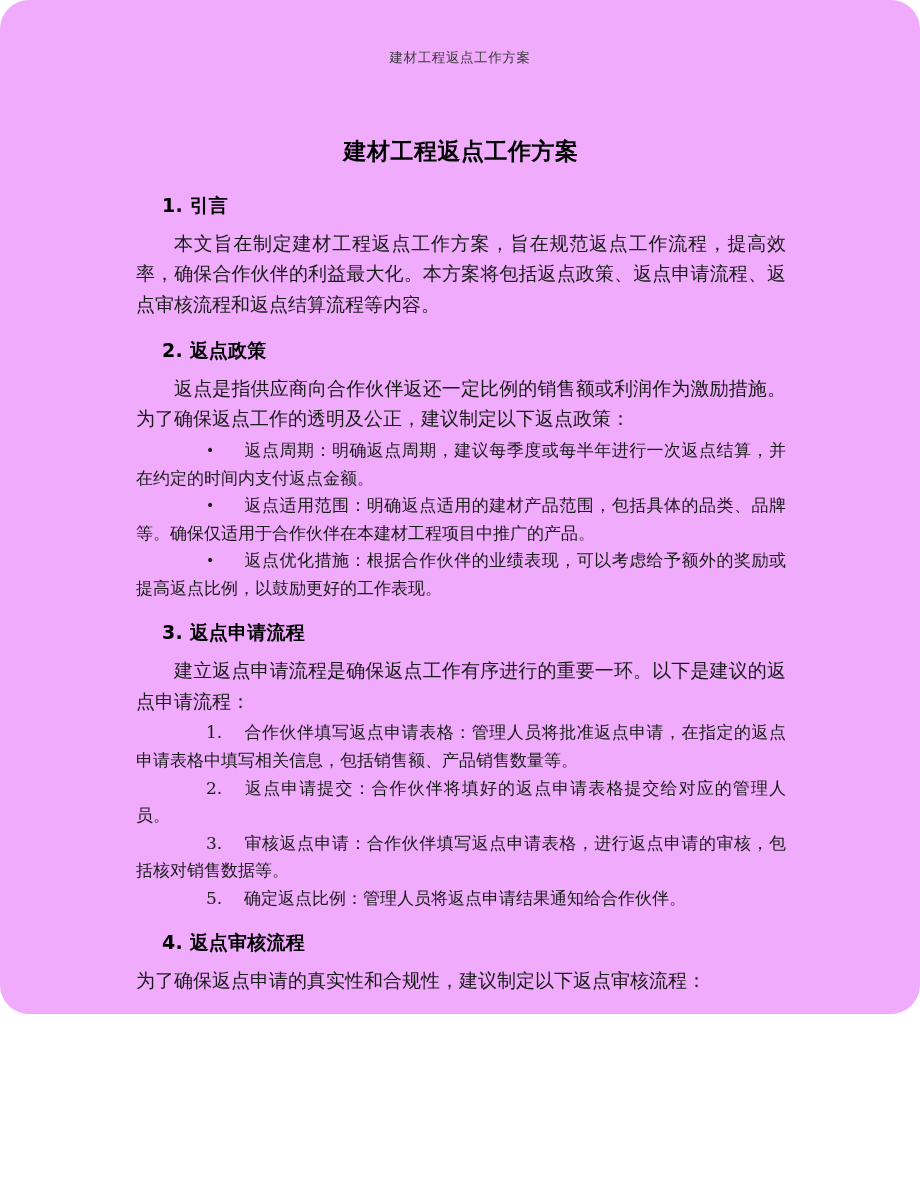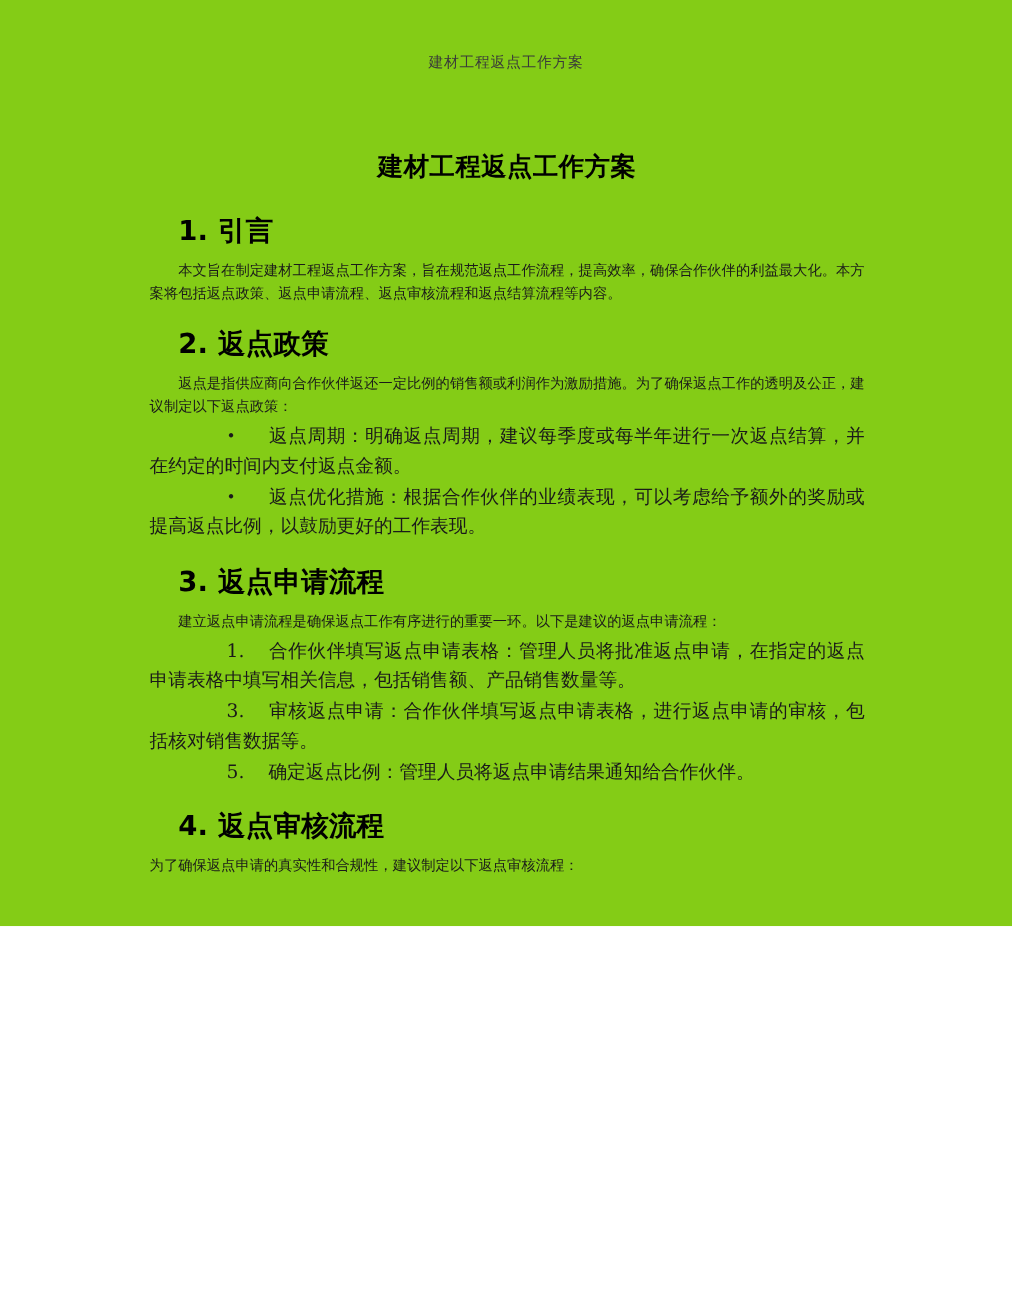--- a/index.html
+++ b/index.html
@@ -9,25 +9,26 @@
     background: #ffffff;
   }
   body {
     font-family: "DejaVu Serif", "Liberation Serif", serif;
     color: #1a1a1a;
     -webkit-font-smoothing: antialiased;
   }
   .page {
     position: relative;
     width: 920px;
-    height: 842px;
+    height: 1014px;
     margin: 0 auto;
-    background: #84cc16;
+    background: #f0abfc;
     overflow: hidden;
     box-sizing: border-box;
+    border-radius: 29px;
   }
 
   
   .page-header {
     position: absolute;
     top: 49px;
     left: 0;
     width: 920px;
     text-align: center;
     font-family: "DejaVu Serif", "Liberation Serif", serif;
@@ -51,31 +52,31 @@
     font-weight: bold;
     text-align: center;
     color: #000000;
     margin: 0 0 6px 0;
     padding: 14px 0 8px 0;
     letter-spacing: 0.5px;
   }
 
   h2.section-heading {
     font-family: "DejaVu Sans", "Liberation Sans", sans-serif;
-    font-size: 25px;
+    font-size: 19px;
     font-weight: bold;
     color: #000000;
     margin: 18px 0 9px 0;
     padding: 0 0 0 26px;
     letter-spacing: 0.2px;
     line-height: 1.35;
   }
 
   p.para {
-    font-size: 13px;
+    font-size: 19px;
     line-height: 1.62;
     margin: 0 0 3px 0;
     text-align: justify;
     text-justify: inter-ideograph;
     color: #1a1a1a;
   }
   p.para.indent {
     text-indent: 2em;
   }
 
@@ -131,28 +132,30 @@
     <h1 class="doc-title">建材工程返点工作方案</h1>
 
     <h2 class="section-heading">1. 引言</h2>
     <p class="para indent">本文旨在制定建材工程返点工作方案，旨在规范返点工作流程，提高效率，确保合作伙伴的利益最大化。本方案将包括返点政策、返点申请流程、返点审核流程和返点结算流程等内容。</p>
 
     <h2 class="section-heading">2. 返点政策</h2>
     <p class="para indent">返点是指供应商向合作伙伴返还一定比例的销售额或利润作为激励措施。为了确保返点工作的透明及公正，建议制定以下返点政策：</p>
 
     <ul class="bullet-list">
       <li><span class="marker bullet">•</span><span class="li-text">返点周期：明确返点周期，建议每季度或每半年进行一次返点结算，并在约定的时间内支付返点金额。</span></li>
+      <li><span class="marker bullet">•</span><span class="li-text">返点适用范围：明确返点适用的建材产品范围，包括具体的品类、品牌等。确保仅适用于合作伙伴在本建材工程项目中推广的产品。</span></li>
       <li><span class="marker bullet">•</span><span class="li-text">返点优化措施：根据合作伙伴的业绩表现，可以考虑给予额外的奖励或提高返点比例，以鼓励更好的工作表现。</span></li>
     </ul>
 
     <h2 class="section-heading">3. 返点申请流程</h2>
     <p class="para indent">建立返点申请流程是确保返点工作有序进行的重要一环。以下是建议的返点申请流程：</p>
 
     <ol class="number-list">
       <li><span class="marker num">1.</span><span class="li-text">合作伙伴填写返点申请表格：管理人员将批准返点申请，在指定的返点申请表格中填写相关信息，包括销售额、产品销售数量等。</span></li>
+      <li><span class="marker num">2.</span><span class="li-text">返点申请提交：合作伙伴将填好的返点申请表格提交给对应的管理人员。</span></li>
       <li><span class="marker num">3.</span><span class="li-text">审核返点申请：合作伙伴填写返点申请表格，进行返点申请的审核，包括核对销售数据等。</span></li>
       <li><span class="marker num">5.</span><span class="li-text">确定返点比例：管理人员将返点申请结果通知给合作伙伴。</span></li>
     </ol>
 
     <h2 class="section-heading">4. 返点审核流程</h2>
     <p class="para">为了确保返点申请的真实性和合规性，建议制定以下返点审核流程：</p>
 
   </div>
 </div>
 

